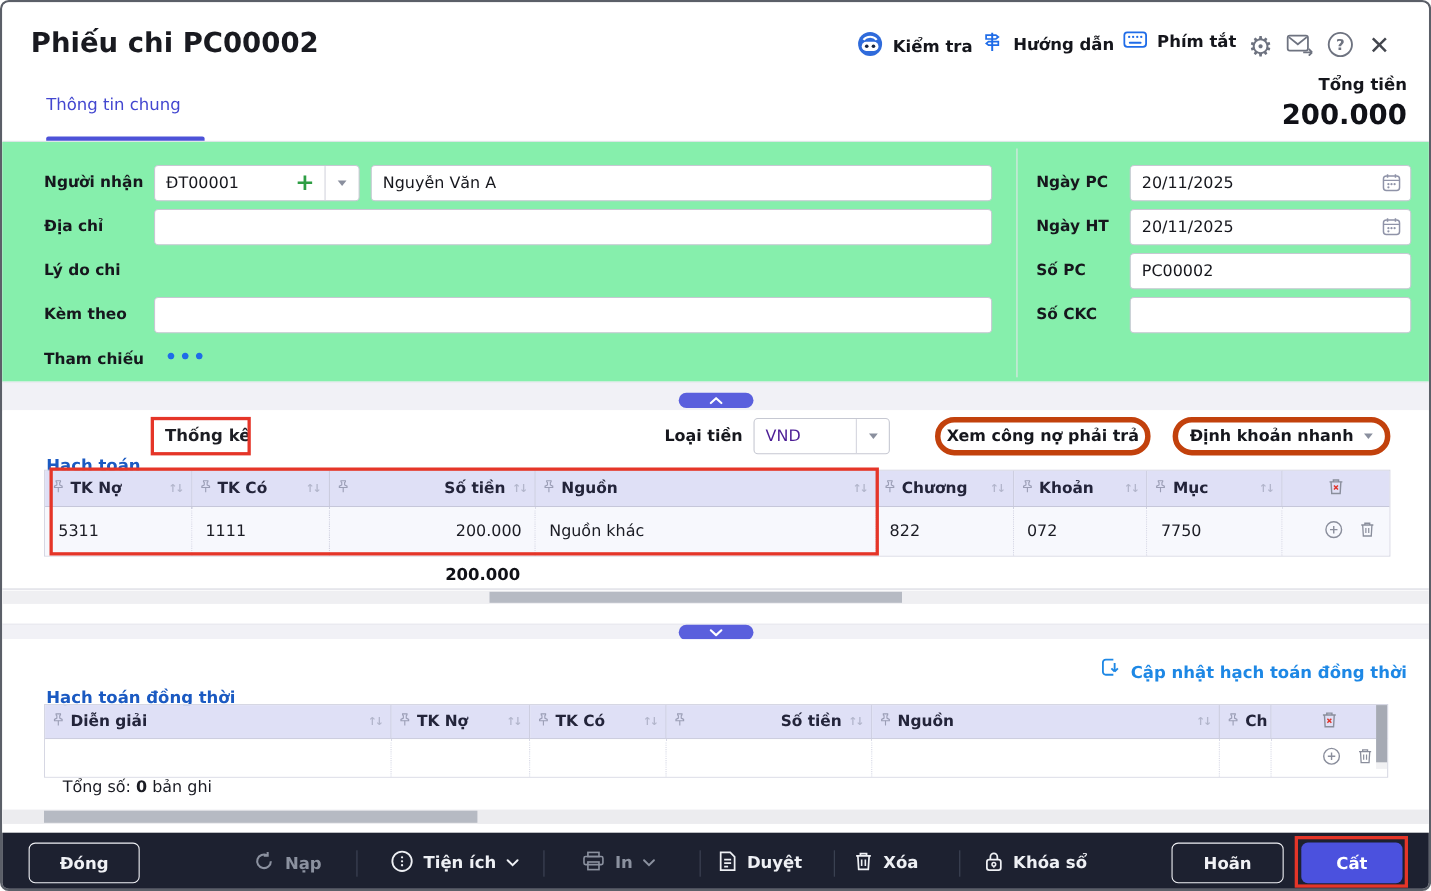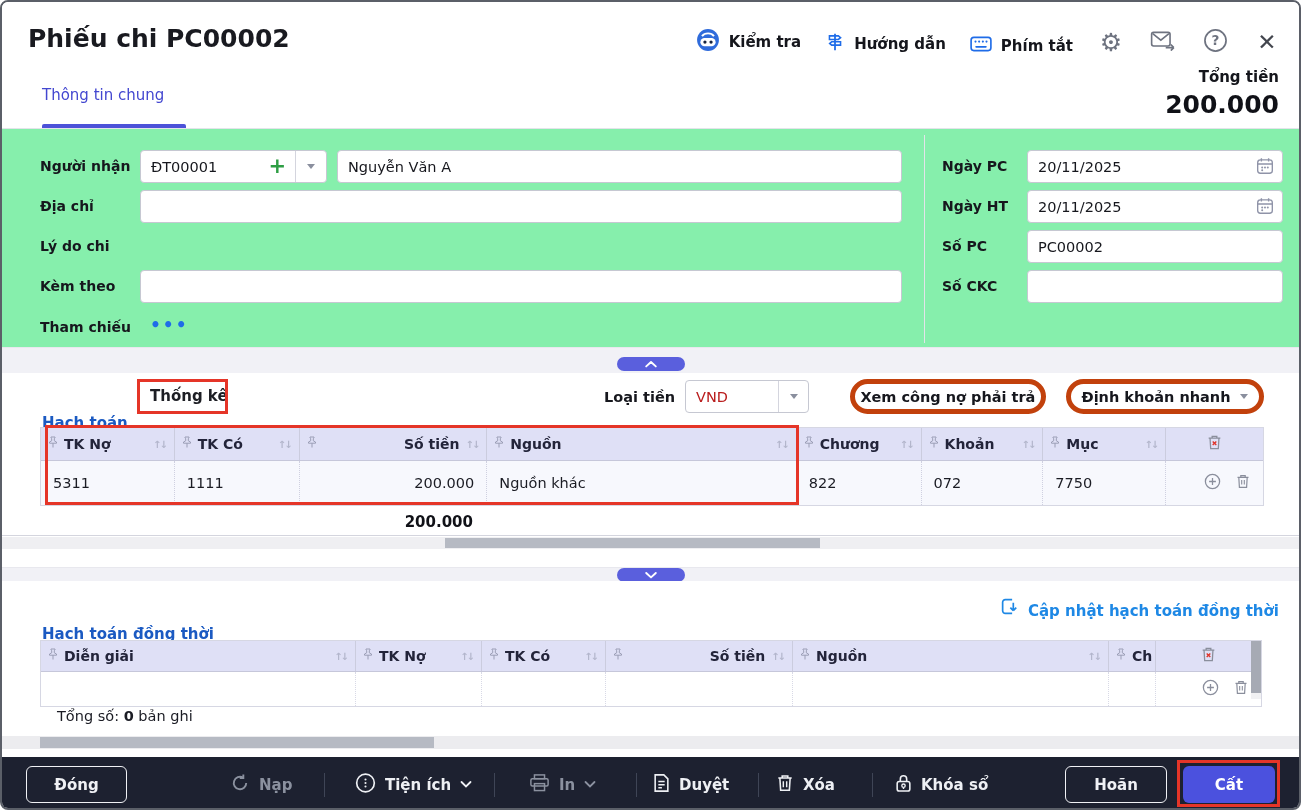--- a/index.html
+++ b/index.html
@@ -7,21 +7,21 @@
   .abs { position:absolute; }
 
   .window {
     position:relative; width:1301px; height:810px;
     border:2px solid #5b5f68; border-radius:8px; background:#fff; overflow:hidden;
   }
 
   
   .sec-header { position:absolute; left:0; right:0; top:0; height:127px; background:#fff; border-bottom:1px solid #e3e4ea; }
   .page-title { position:absolute; left:26px; top:22px; font-size:25px; font-weight:700; color:#191a20; }
-  .hdr-actions { position:absolute; right:18px; top:26px; display:flex; align-items:flex-end; gap:24px; }
+  .hdr-actions { position:absolute; right:31px; top:26px; display:flex; align-items:flex-start; gap:8px; }
   .hdr-item { display:flex; align-items:center; gap:9px; font-size:15px; font-weight:700; color:#15161c; cursor:pointer; }
   .icon-btn { display:flex; align-items:center; justify-content:center; width:28px; height:28px; cursor:pointer; }
   .glyph-gear { font-size:25px; color:#6e7380; line-height:1; }
   .glyph-close { font-size:23px; color:#43464e; line-height:1; }
   .total-label { position:absolute; right:20px; top:66px; font-size:15px; font-weight:700; color:#15161c; }
   .total-value { position:absolute; right:20px; top:88px; font-size:25px; font-weight:700; color:#101117; }
   .tab-general { position:absolute; left:40px; bottom:24px; font-size:15px; font-weight:400; color:#4347d0; cursor:pointer; }
   .tab-underline { position:absolute; left:40px; bottom:0; width:144px; height:4px; background:#4d52d8; border-radius:2px 2px 0 0; }
 
   
@@ -44,21 +44,21 @@
   .strip1 { top:345px; height:26px; }
   .strip2 { top:565px; height:14px; }
   .pill { position:absolute; left:50%; transform:translateX(-50%); width:68px; height:14px; background:#5a5fdd; border-radius:8px;
           display:flex; align-items:center; justify-content:center; cursor:pointer; }
 
   
   .sec-acct { position:absolute; left:0; right:0; top:371px; height:194px; background:#fff; }
   .link-tab { font-size:15px; font-weight:700; color:#1b5ac2; text-decoration:underline; cursor:pointer;margin-top:27px; }
   .plain-tab { font-size:15px; font-weight:700; color:#1d1e24; cursor:pointer; }
   .select-box { position:absolute; height:33px; border:1px solid #c6c8d2; border-radius:4px; background:#fff; display:flex; align-items:center; cursor:pointer; }
-  .select-text { flex:1; padding-left:10px; font-size:14.5px; color:#b91c1c; }
+  .select-text { flex:1; padding-left:10px; font-size:14.5px; color:#4c1d95; }
   .select-caret { width:30px; height:31px; border-left:1px solid #d4d5de; display:flex; align-items:center; justify-content:center; }
   .pill-btn { position:absolute; height:35px; border:5px solid #c2410c; border-radius:18px; background:#fff;
               display:flex; align-items:center; justify-content:center; gap:10px; font-size:14.5px; font-weight:700; color:#16171d; cursor:pointer; }
 
   .grid { position:absolute; border:1px solid #d6d7e3; }
   .grow { display:flex; }
   .hcell { background:#dfe0f6; height:32px; display:flex; align-items:center; gap:6px; padding:0 8px 0 7px;
            border-right:1px solid #cbccde; font-size:14px; font-weight:700; color:#23243a; }
   .hcell:last-child { border-right:none; }
   .dcell { background:#f7f8fd; height:44px; display:flex; align-items:center; padding:0 12px;

